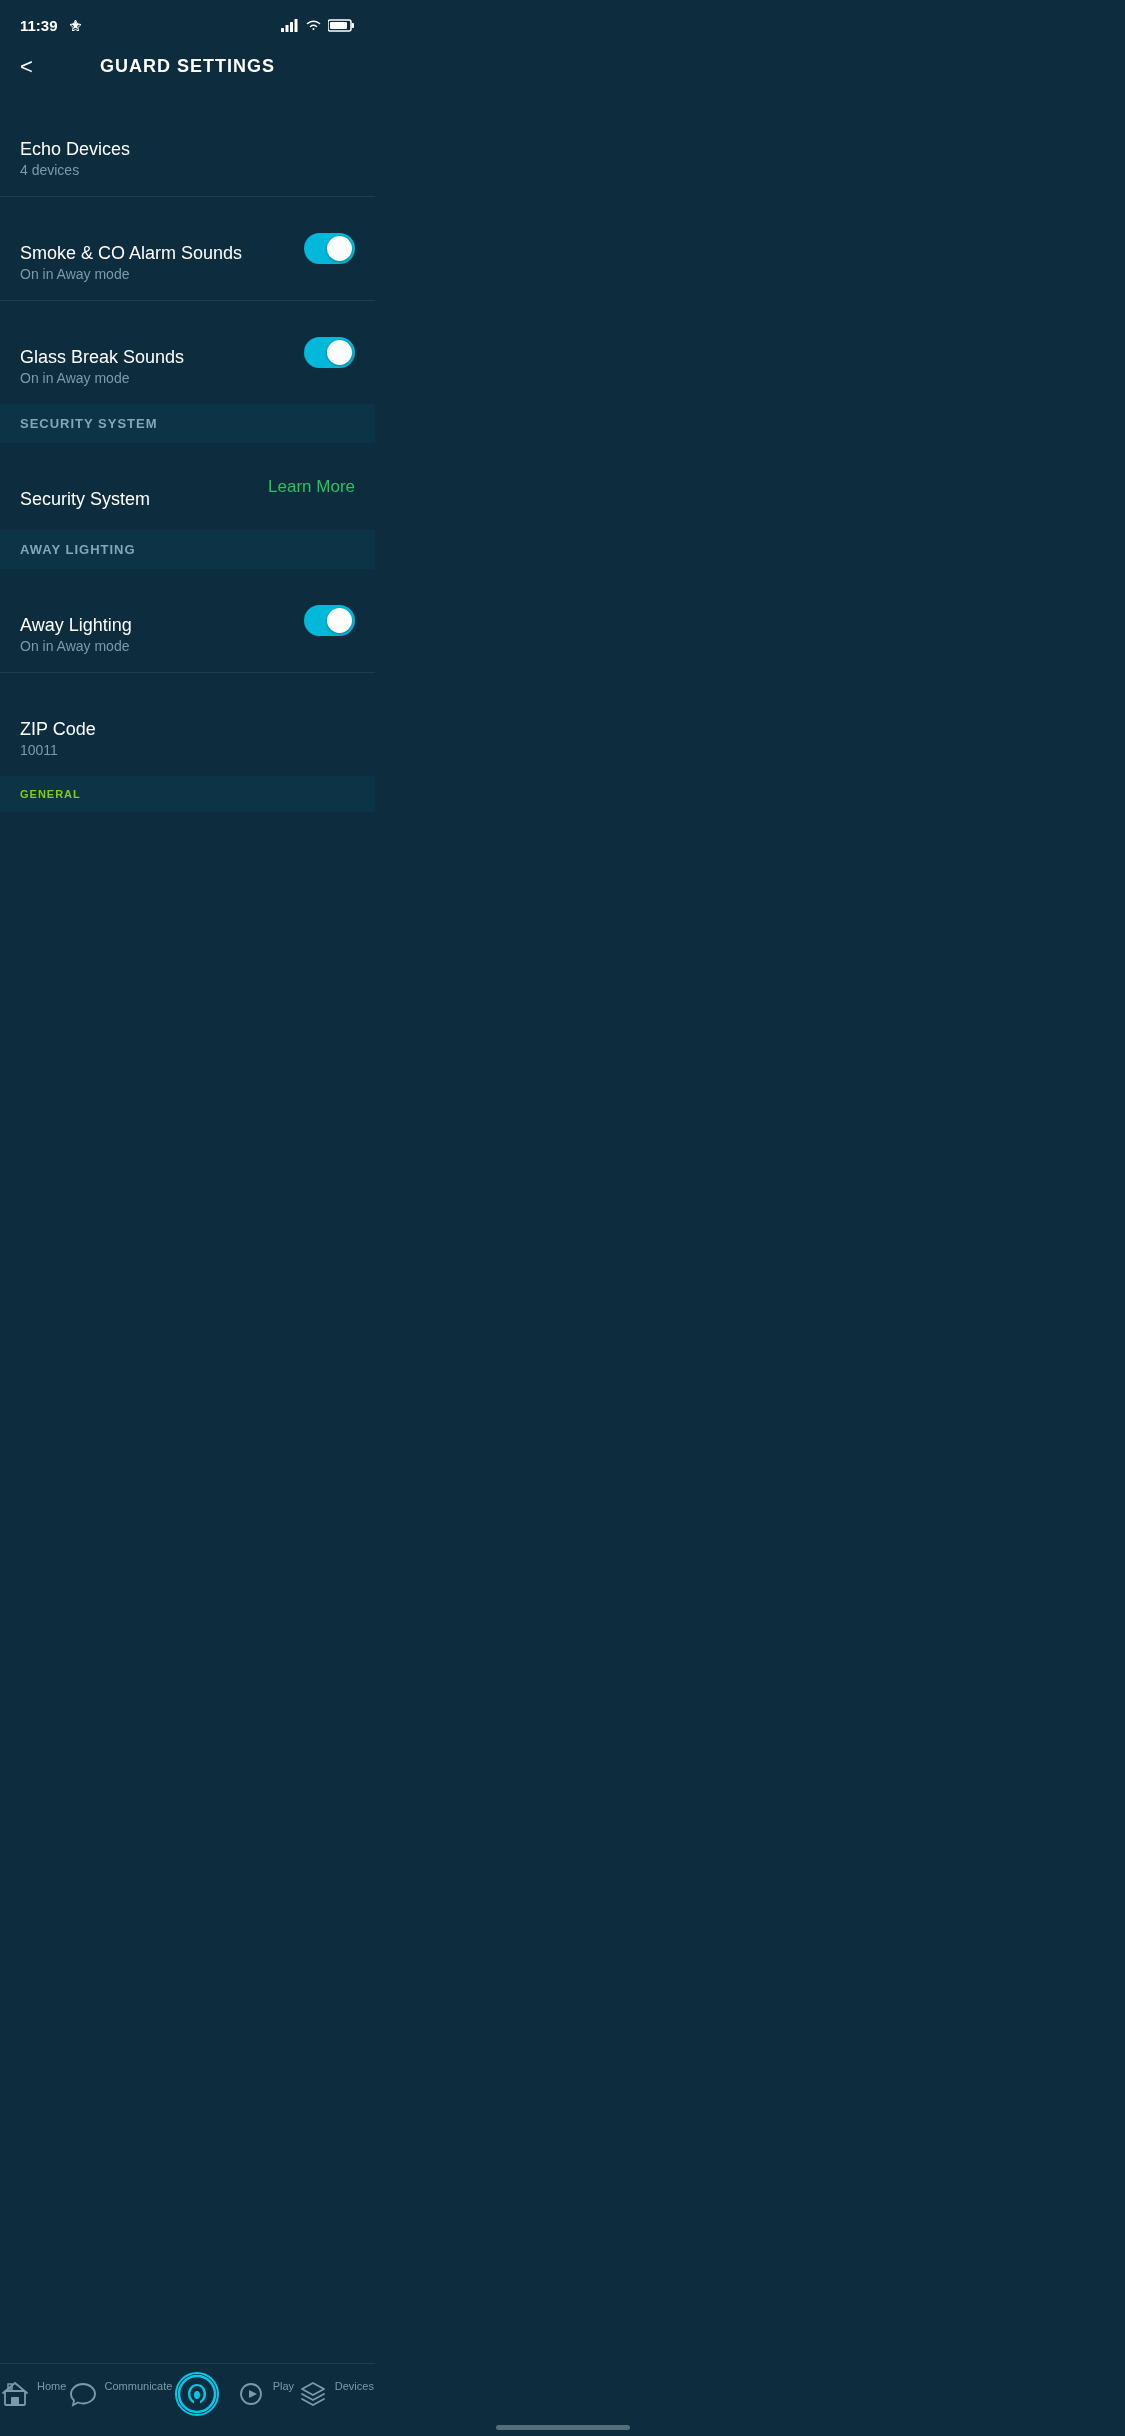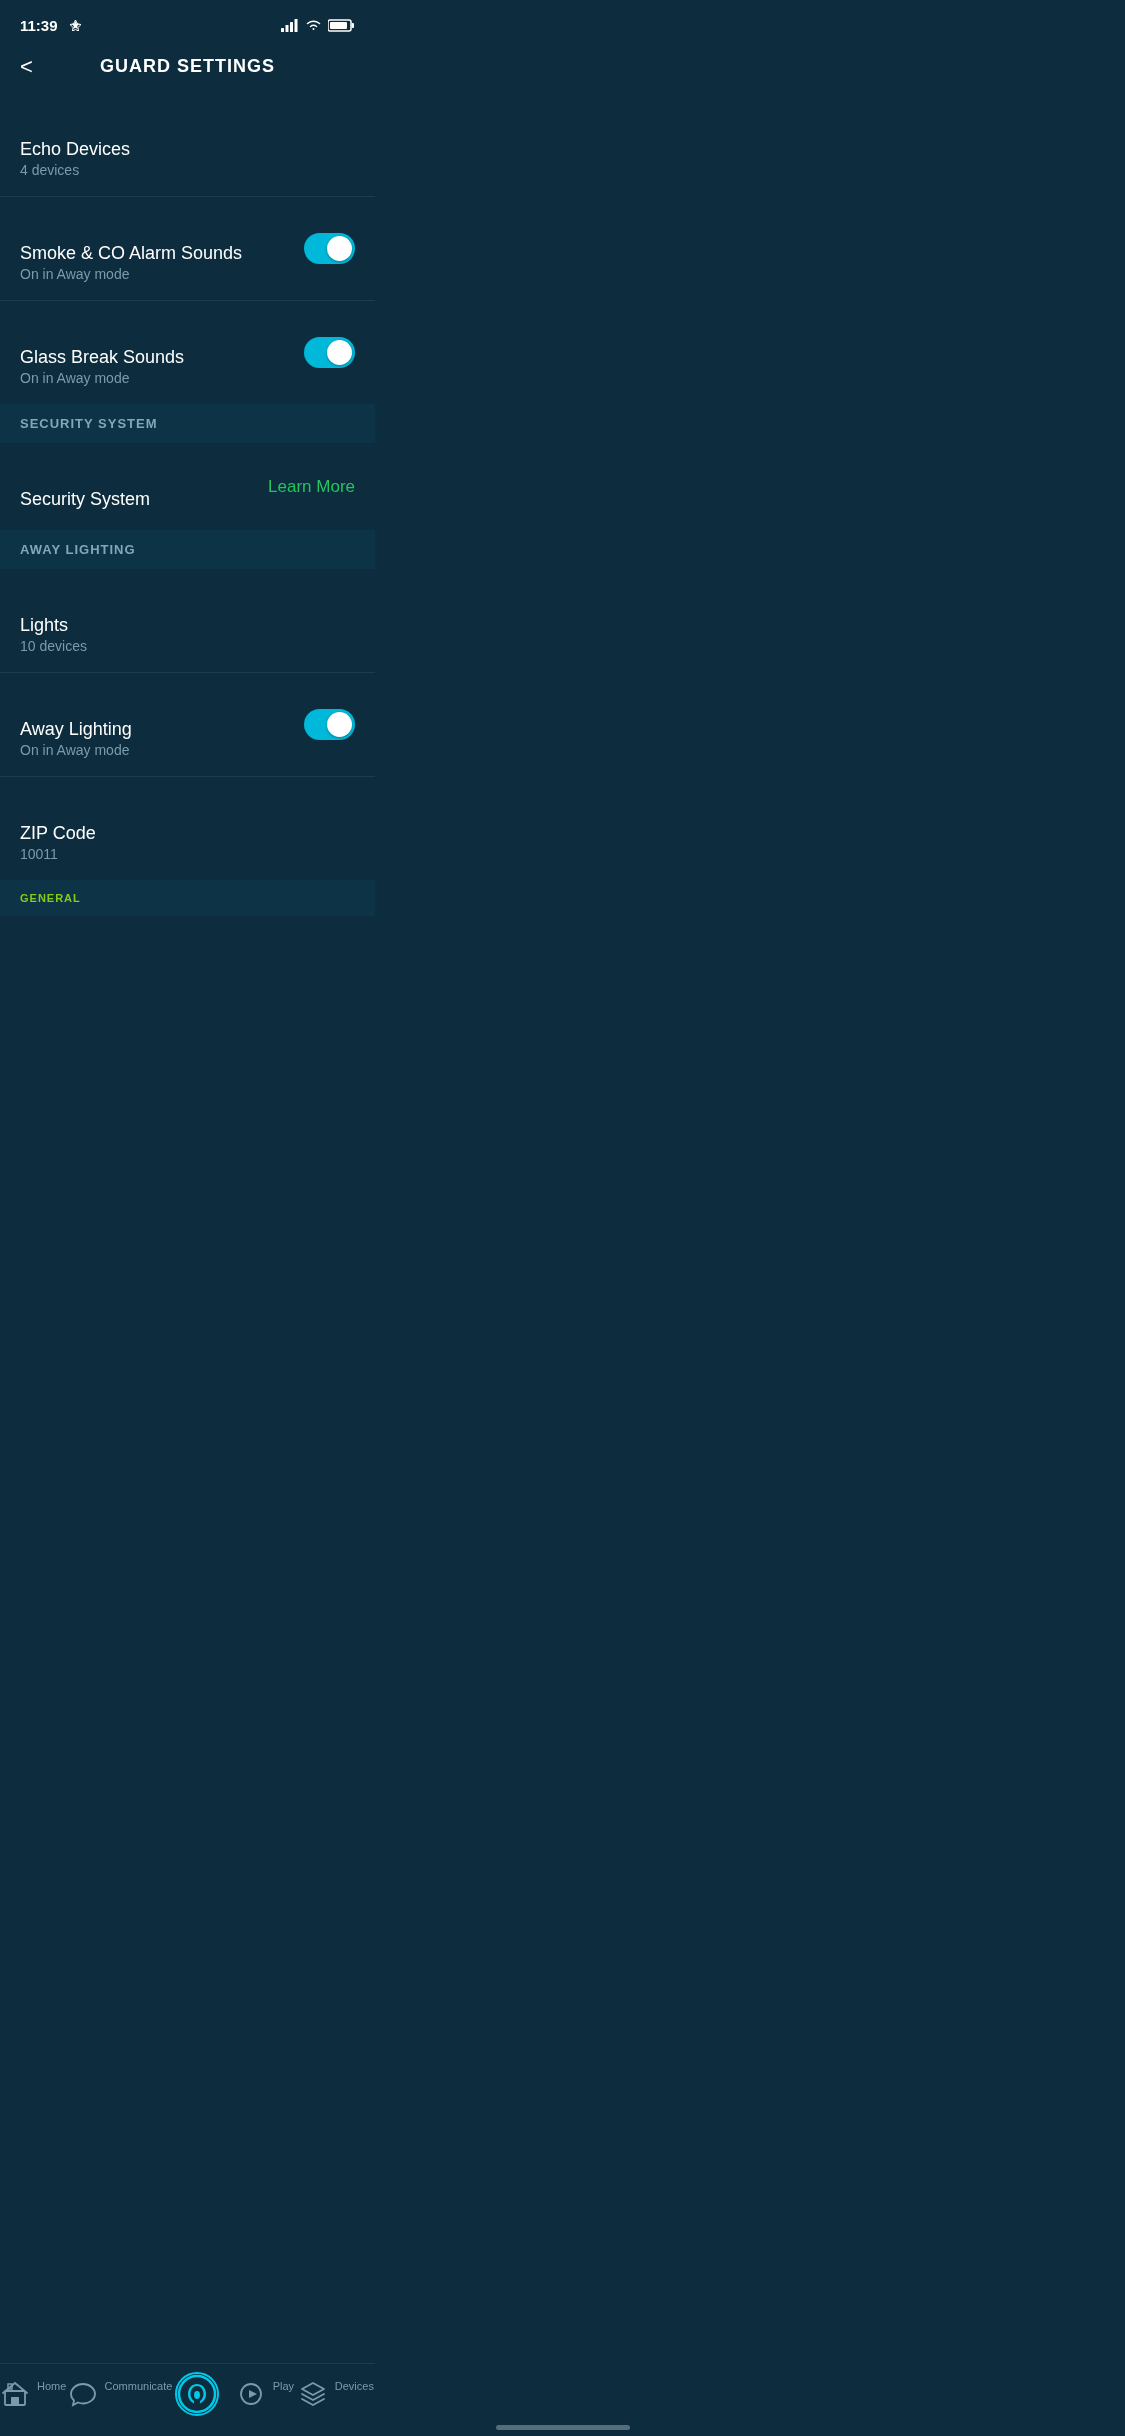--- a/index.html
+++ b/index.html
@@ -281,26 +281,20 @@
       <div class="list-item-text">
         <div class="list-item-title">Security System</div>
       </div>
       <span class="learn-more">Learn More</span>
     </div>
   </div>
 
   <div class="section-header">AWAY LIGHTING</div>
 
   <div class="section-content">
-    <div class="list-item">
-      <div class="list-item-text">
-        <div class="list-item-title">Lights</div>
-        <div class="list-item-subtitle">10 devices</div>
-      </div>
-    </div>
 
     <div class="list-item">
       <div class="list-item-text">
         <div class="list-item-title">Away Lighting</div>
         <div class="list-item-subtitle">On in Away mode</div>
       </div>
       <div class="toggle"></div>
     </div>
 
     <div class="list-item">

